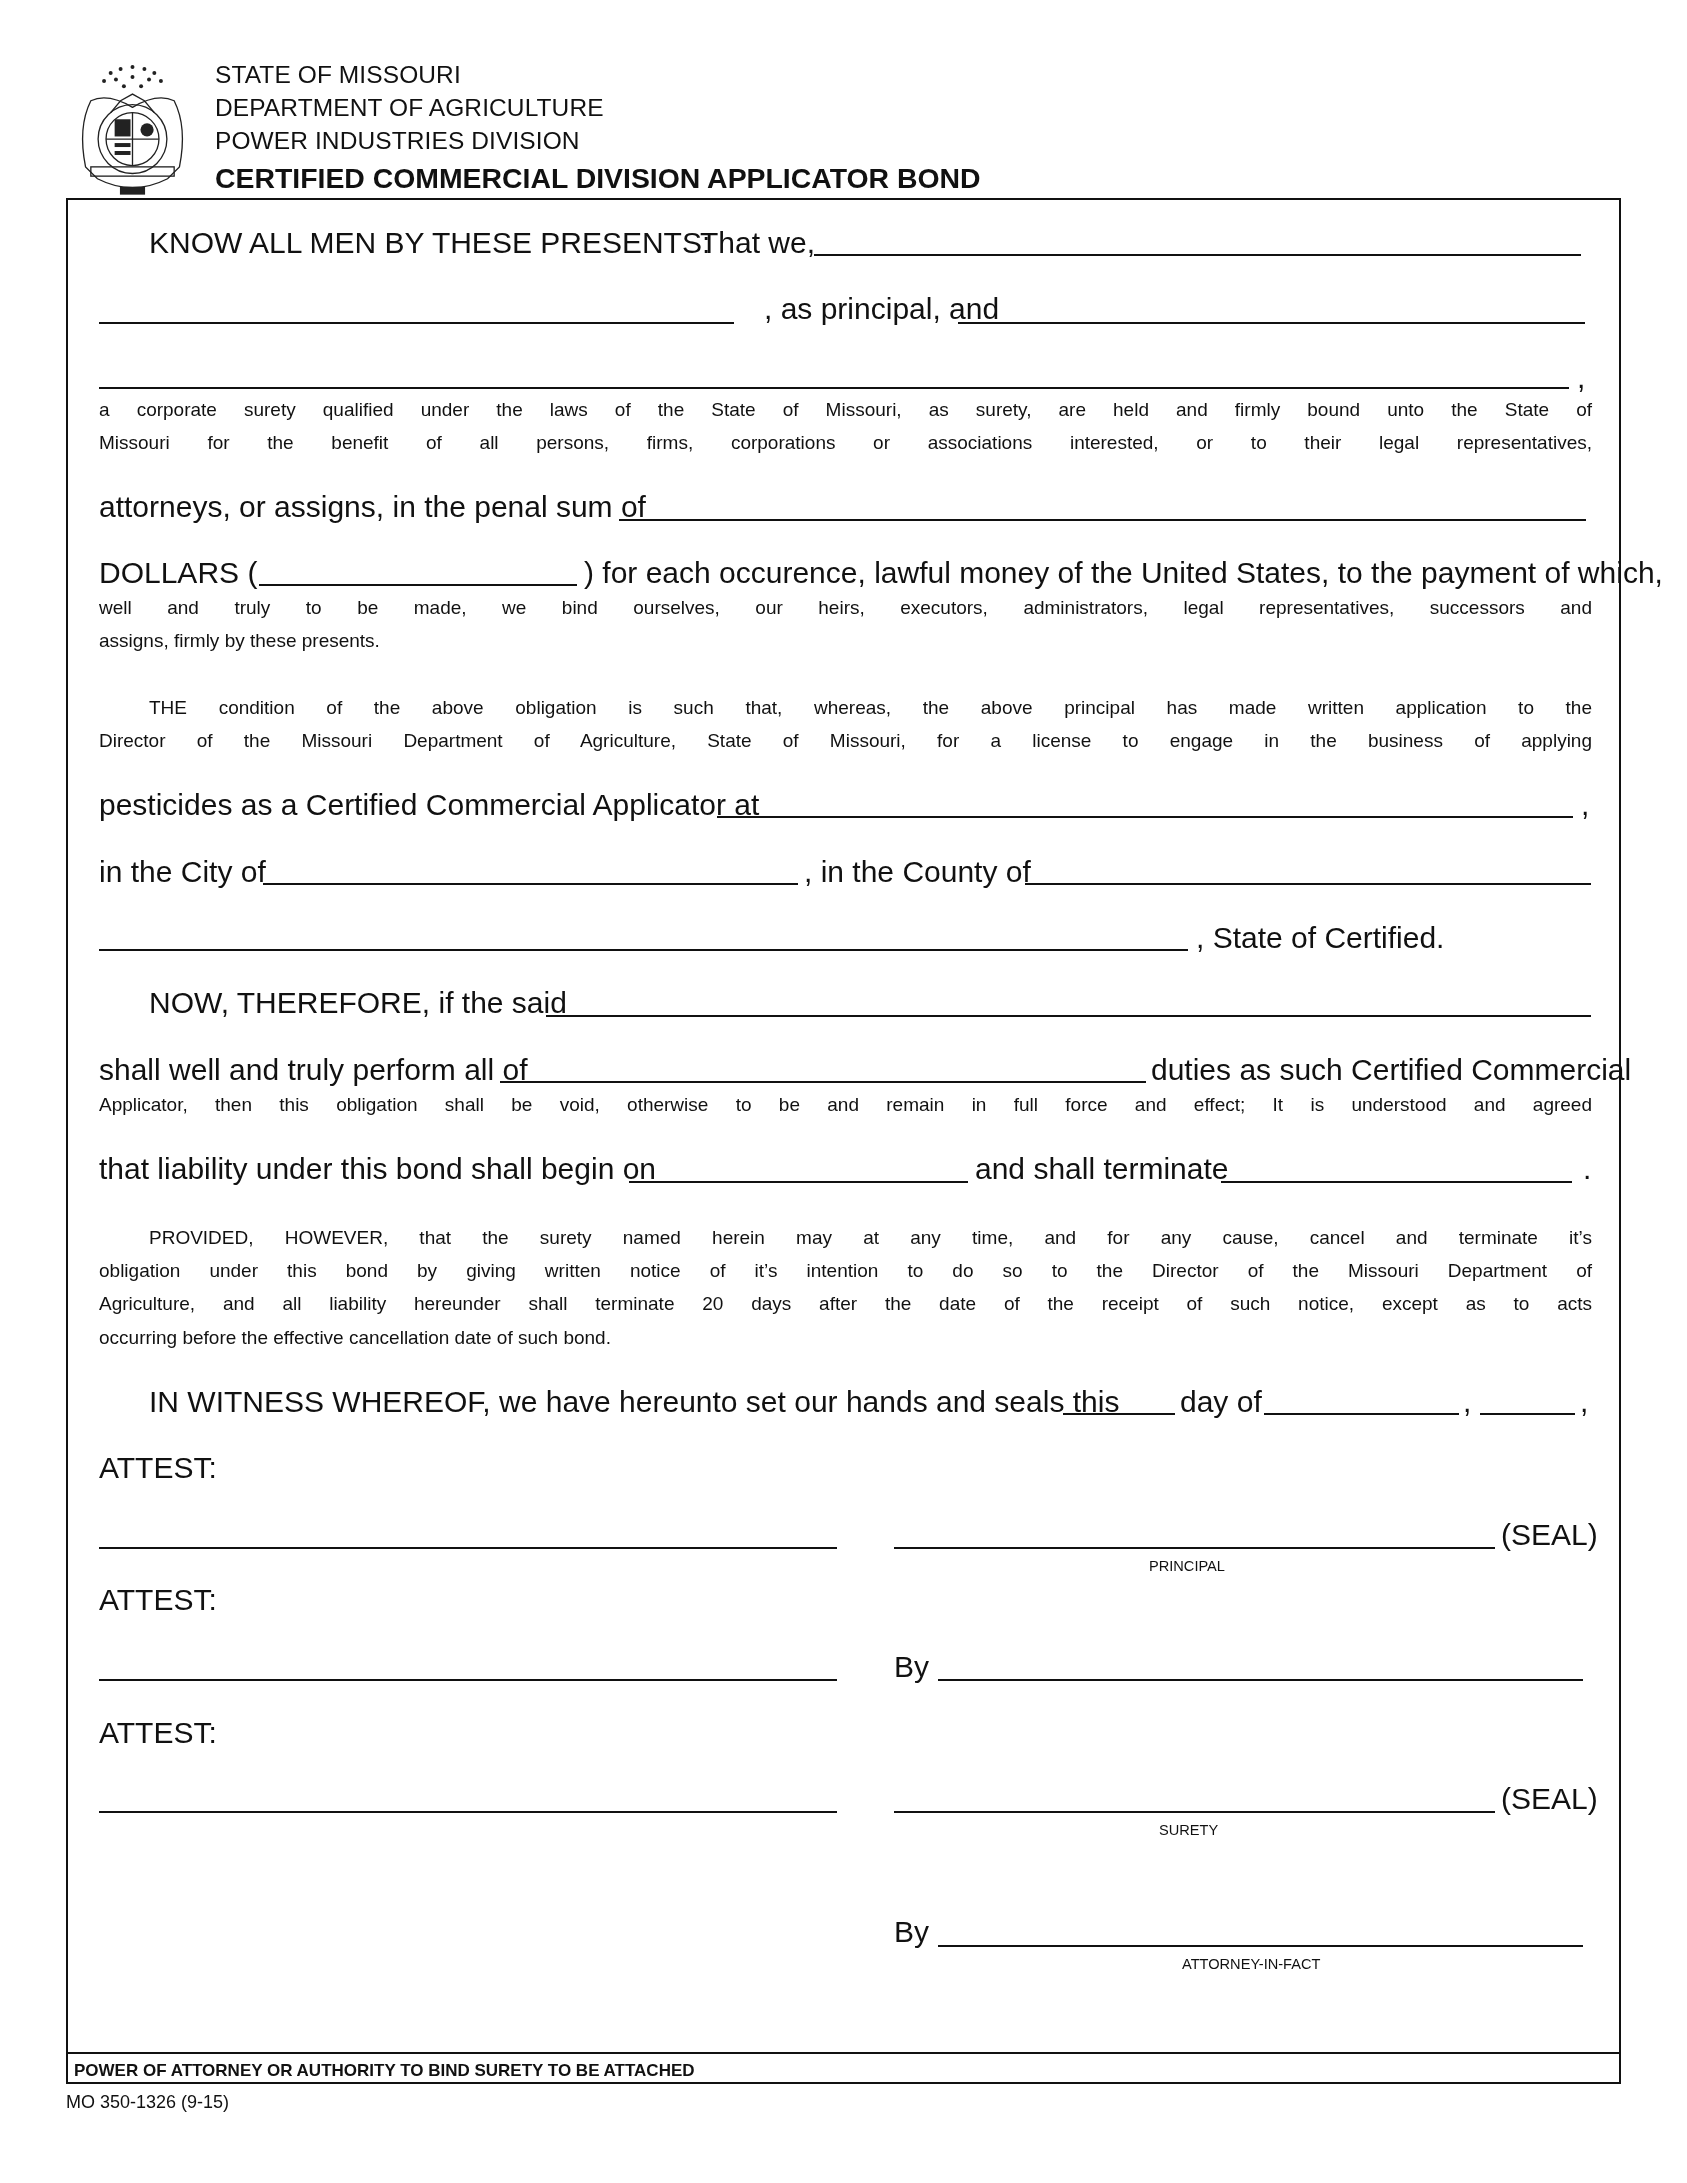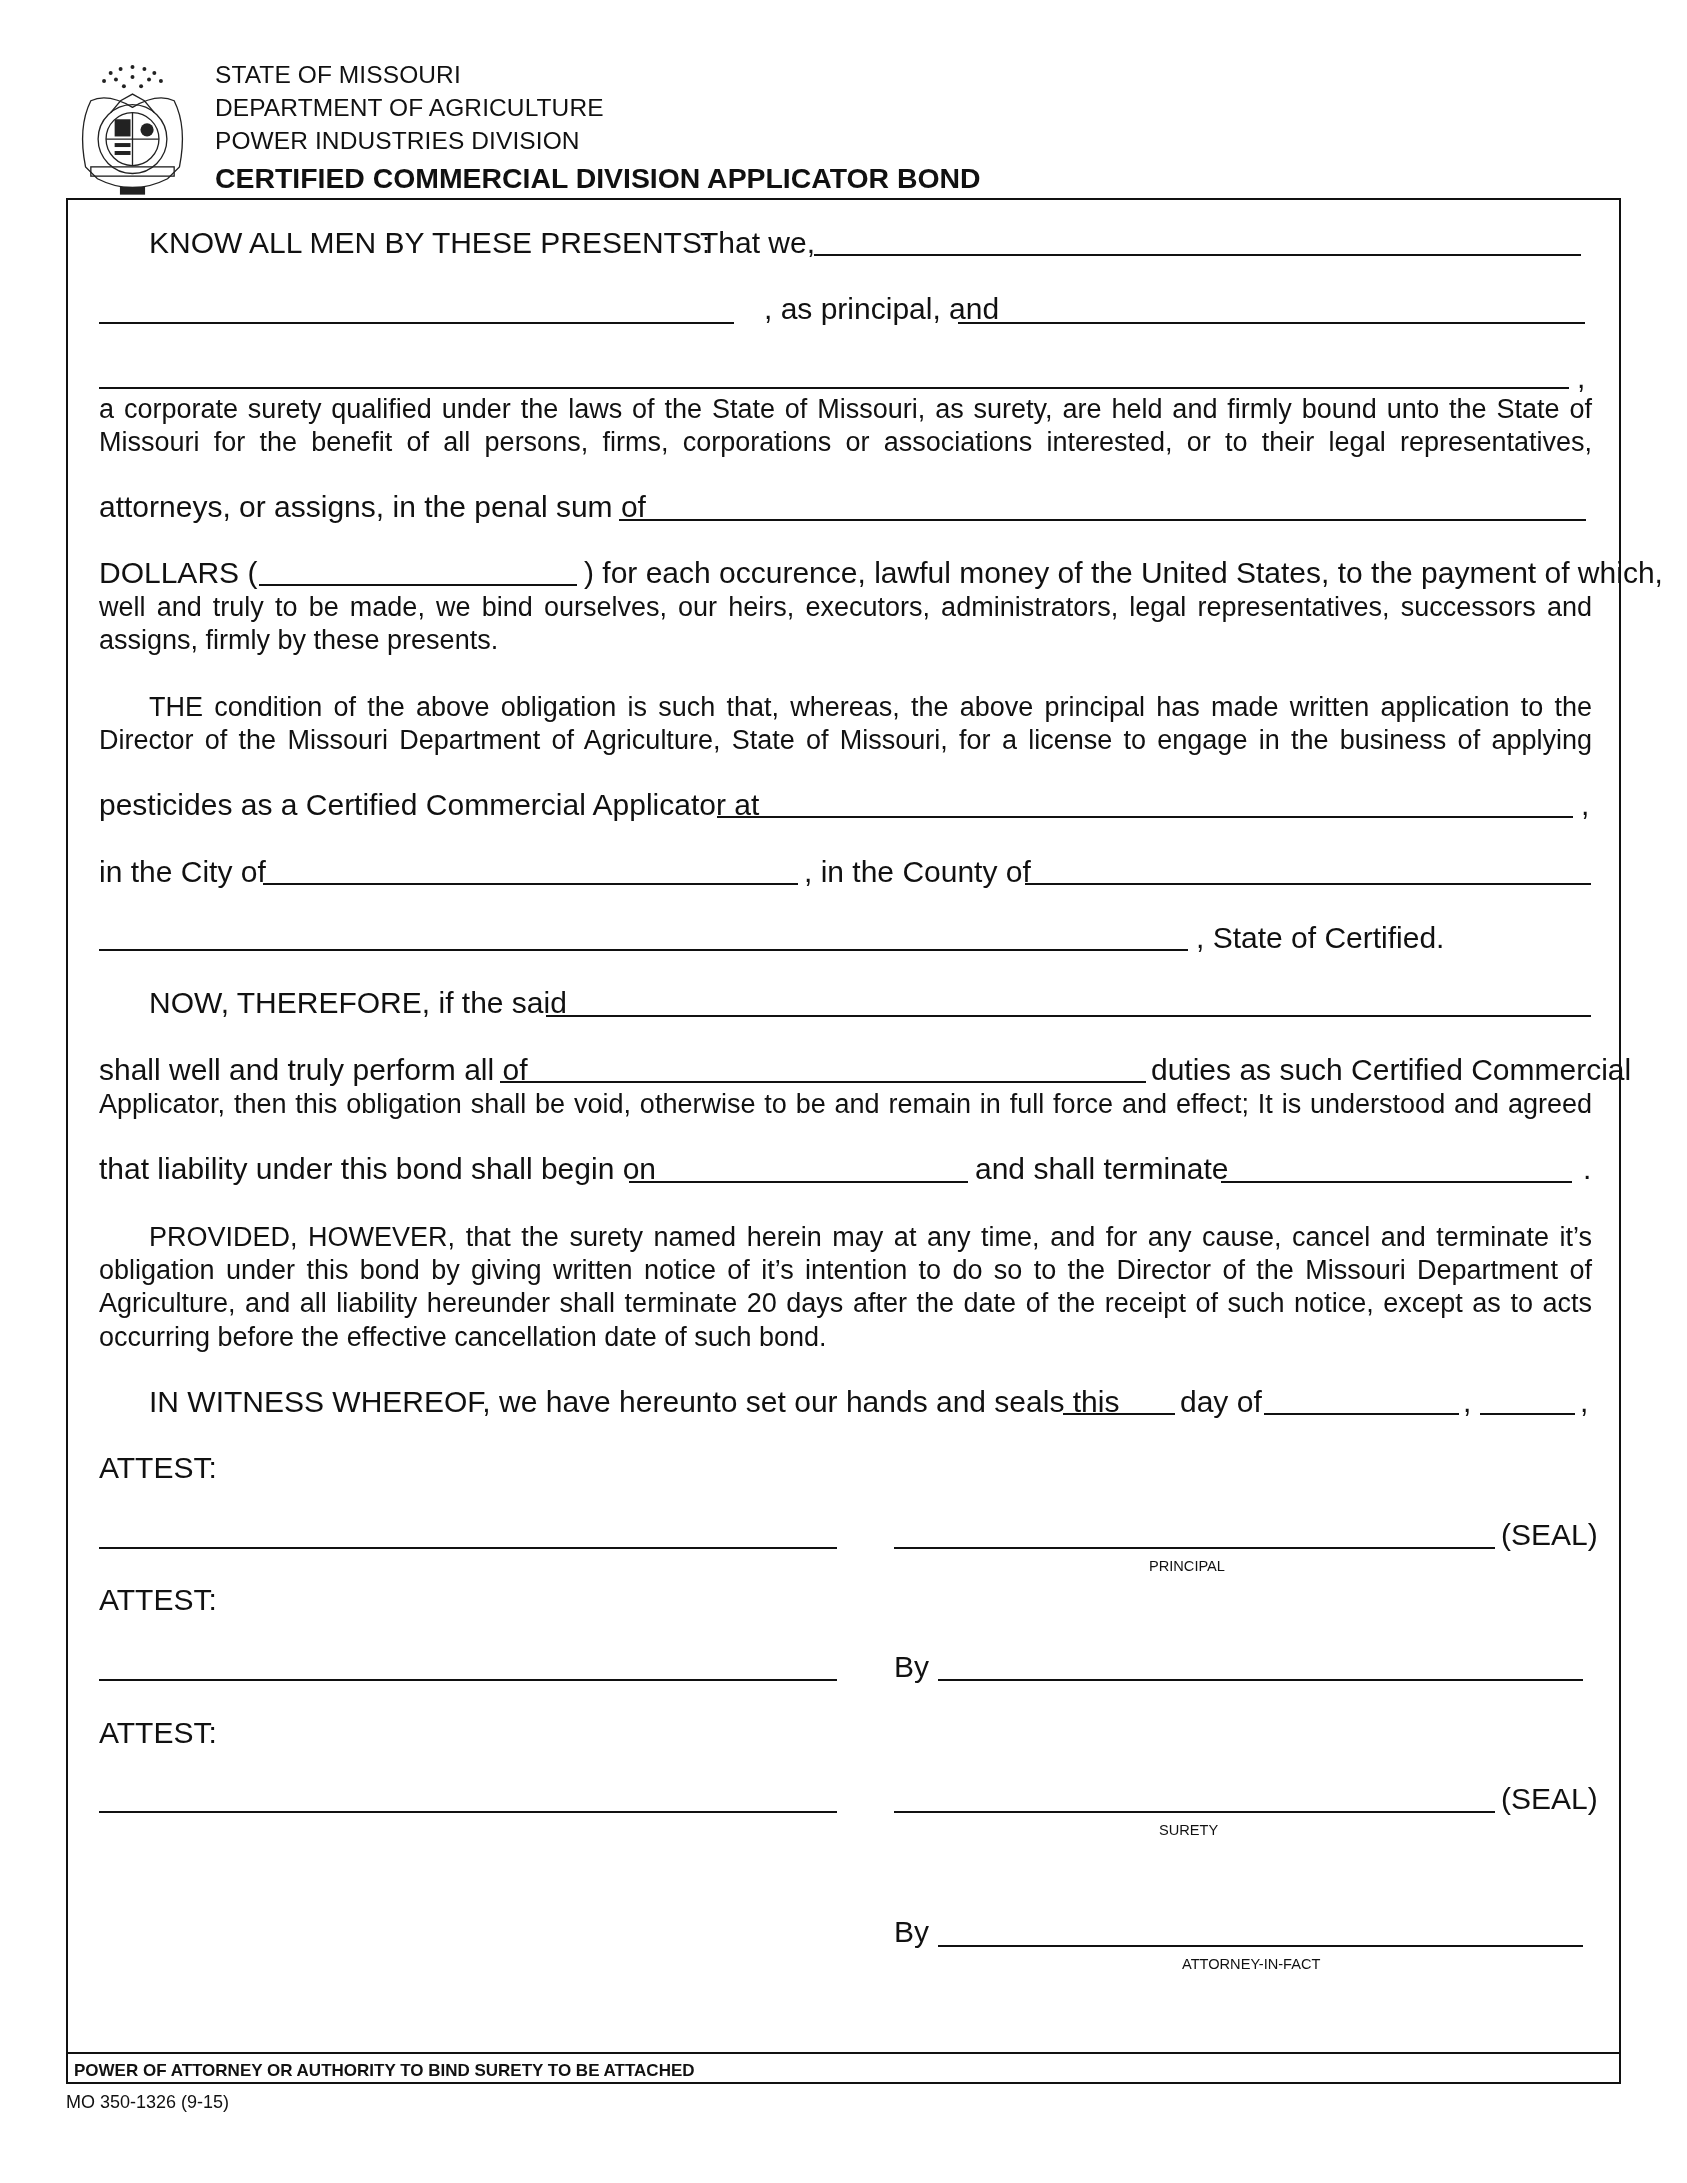--- a/index.html
+++ b/index.html
@@ -7,21 +7,21 @@
          font-family:"Liberation Sans", sans-serif; color:#111; }
   .hdr { position:absolute; left:215px; font-size:24.5px; line-height:29px; letter-spacing:0.1px; }
   .title { position:absolute; left:215px; top:162px; font-size:28.4px; font-weight:bold; line-height:33px; }
   .seal { position:absolute; left:71px; top:61px; width:123px; height:139px; }
   .box { position:absolute; left:66px; top:198px; width:1555px; height:1886px;
          border:2px solid #111; box-sizing:border-box; }
   .divider { position:absolute; left:66px; top:2052px; width:1555px; height:0; border-top:2px solid #111; }
   .poa { position:absolute; left:74px; top:2057px; font-size:17px; font-weight:bold; line-height:28px; }
   .formno { position:absolute; left:66px; top:2092px; font-size:18px; }
   .t { position:absolute; font-size:30px; line-height:29px; white-space:nowrap; }
-  .para { position:absolute; left:99px; width:1493px; font-size:27px; line-height:33px; text-align:justify; text-align-last:justify; }
+  .para { position:absolute; left:99px; width:1493px; font-size:19px; line-height:33px; text-align:justify; text-align-last:justify; }
   .para.last-left { text-align-last:left; }
   .ln { position:absolute; height:0; border-top:2px solid #111; }
   .small { position:absolute; font-size:14.6px; line-height:17px; white-space:nowrap; }
   .field { cursor:text; }
 </style>
 </head>
 <body>
 
 <svg class="seal" viewBox="0 0 186 210">
   <g fill="none" stroke="#222" stroke-width="2">

